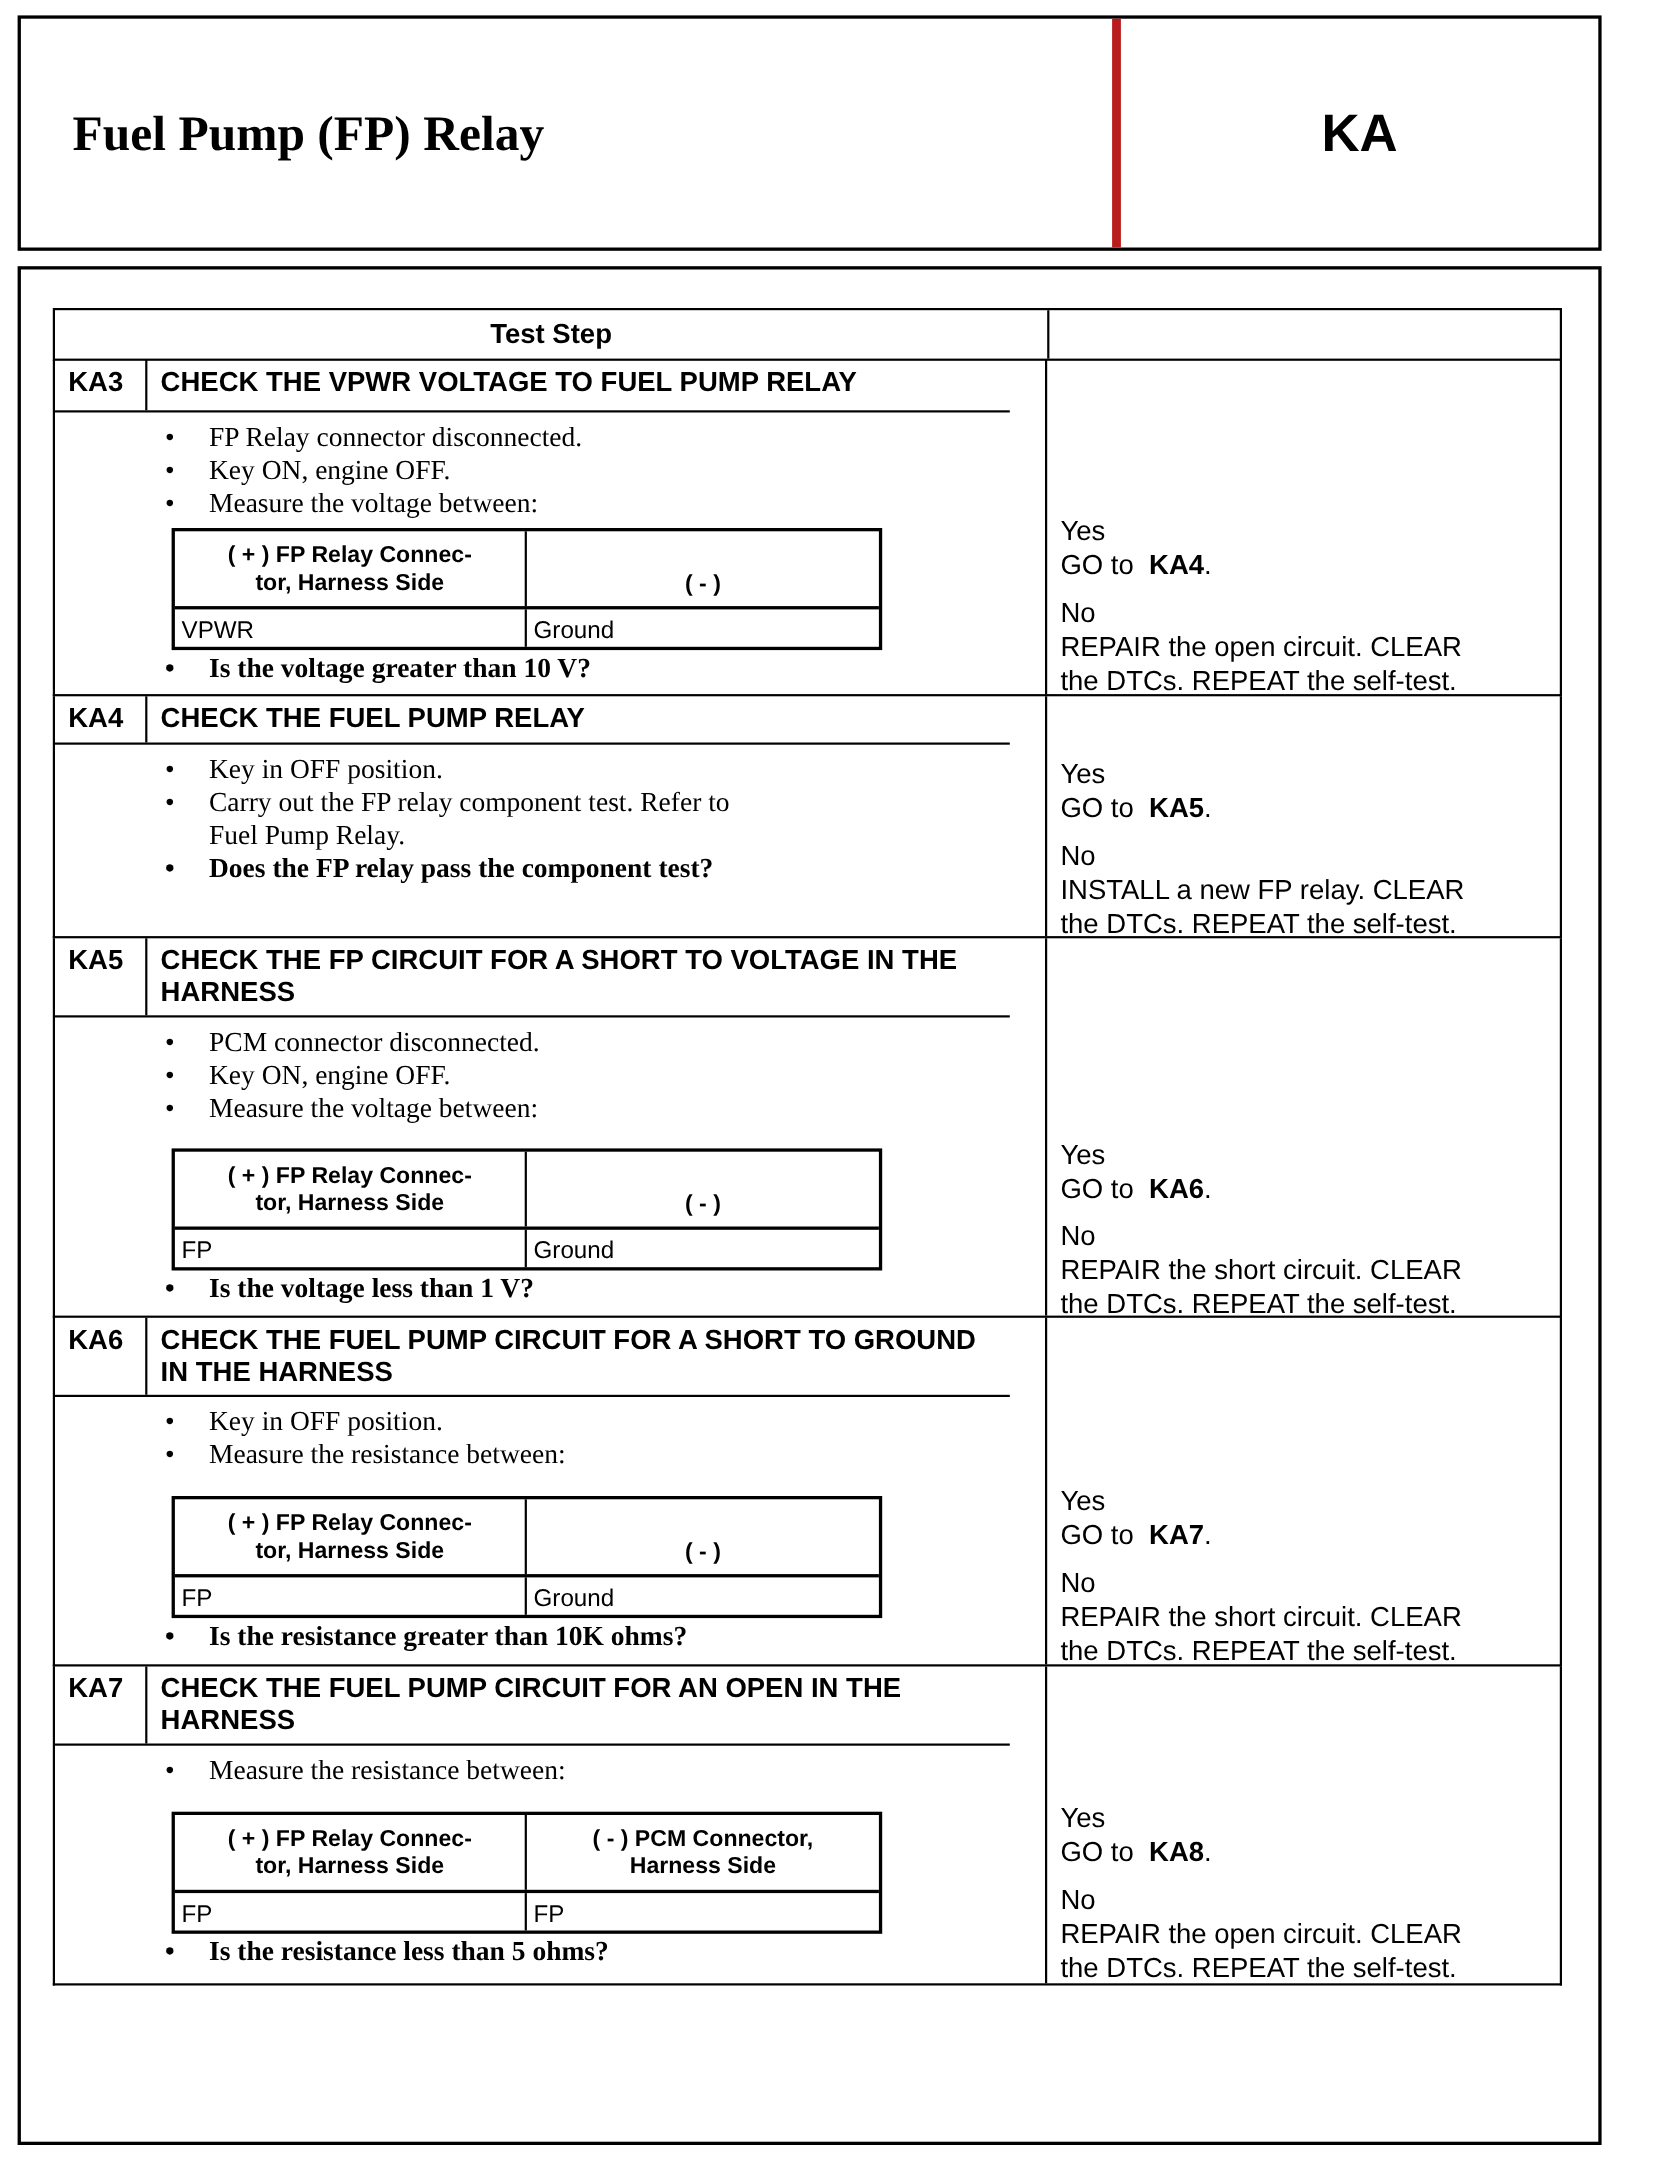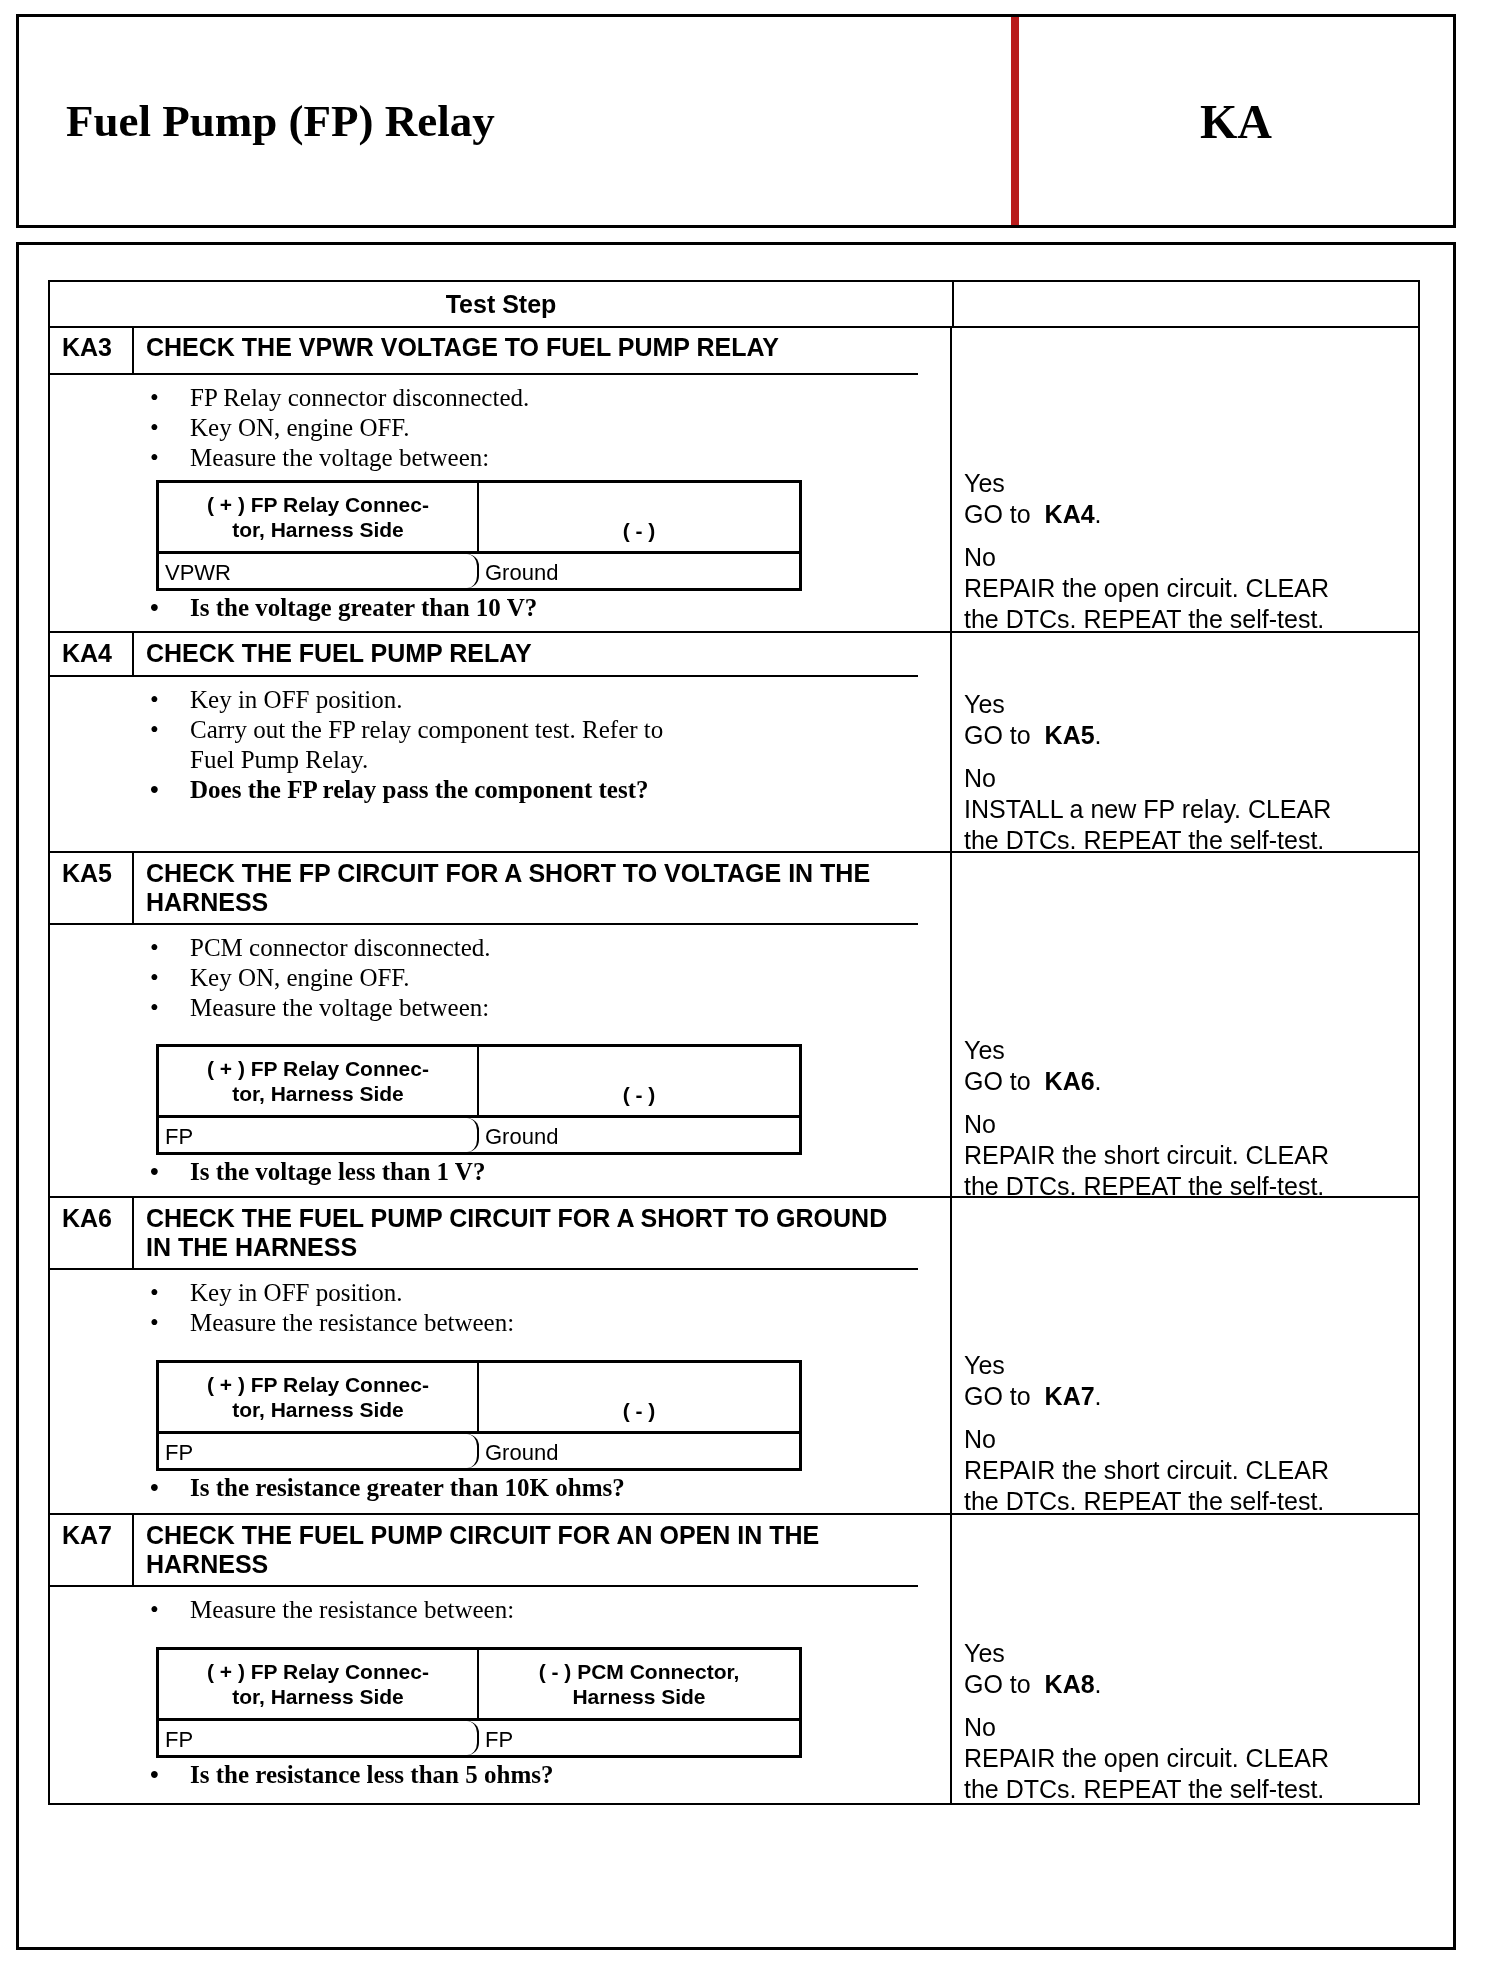--- a/index.html
+++ b/index.html
@@ -2,21 +2,21 @@
 <html><head>
 <meta charset="utf-8">
 <style>
   html, body { margin: 0; padding: 0; background: #ffffff; }
   body { width: 1504px; height: 1984px; position: relative; overflow: hidden; color: #000; font-family: "Liberation Sans", sans-serif; }
 
   .title-box { position: absolute; left: 16px; top: 14px; width: 1434px; height: 208px; border: 3px solid #000; display: flex; }
   .title-main { width: 1000px; border-right: 8px solid #b91c1c; display: flex; align-items: center; padding-left: 47px; box-sizing: border-box; }
   .title-main span { font-family: "Liberation Serif", serif; font-weight: bold; font-size: 45px; }
   .title-code { flex: 1; display: flex; align-items: center; justify-content: center; }
-  .title-code span { font-family: Liberation Serif, serif; font-weight: bold; font-size: 48px; }
+  .title-code span { font-family: Liberation Sans, sans-serif; font-weight: bold; font-size: 48px; }
 
   .frame { position: absolute; left: 16px; top: 242px; width: 1434px; height: 1702px; border: 3px solid #000; }
 
   .tbl { position: absolute; left: 48px; top: 280px; width: 1372px; }
   .row { position: absolute; left: 0; width: 1372px; box-sizing: border-box; }
   .hdr { top: 0; height: 48px; border: 2px solid #000; display: flex; }
   .hdr .c1 { width: 902px; border-right: 2px solid #000; display: flex; align-items: center; justify-content: center; font-weight: bold; font-size: 25px; }
   .hdr .c2 { flex: 1; display: flex; align-items: center; justify-content: center; font-weight: bold; font-size: 25px; }
 
   .step { border-left: 2px solid #000; border-right: 2px solid #000; border-bottom: 2px solid #000; }
@@ -27,21 +27,21 @@
   .step .body { position: absolute; left: 0; width: 900px; font-family: Liberation Serif, serif; }
   .bul { position: relative; padding-left: 140px; font-size: 25px; line-height: 30px; }
   .bul::before { content: "\2022"; position: absolute; left: 100px; top: 0; }
   .bul.q { font-weight: bold; }
 
   .sub { position: absolute; left: 106px; width: 646px; border: 3px solid #000; box-sizing: border-box; }
   .sub .sh { display: flex; height: 68px; border-bottom: 3px solid #000; justify-content: space-between; }
   .sub .sh div { width: 50%; font-weight: bold; font-size: 21px; line-height: 25px; text-align: center; display: flex; align-items: flex-end; justify-content: center; padding-bottom: 8px; box-sizing: border-box; }
   .sub .sh div:first-child { border-right: 2px solid #000; align-items: center; padding-bottom: 0; }
   .sub .sd { display: flex; height: 34px; }
-  .sub .sd div { width: 50%; font-size: 22px; padding: 6px 0 0 6px; box-sizing: border-box; border-radius: 12px; }
+  .sub .sd div { width: 50%; font-size: 22px; padding: 6px 0 0 6px; box-sizing: border-box; }
   .sub .sd div:first-child { border-right: 2px solid #000; }
 
   .res { position: absolute; left: 914px; font-size: 25px; line-height: 31px; }
   .res .lbl { font-weight: normal; }
   .res .gap { height: 12px; }
   .res b { font-weight: bold; }
 </style>
 </head>
 <body>
 

